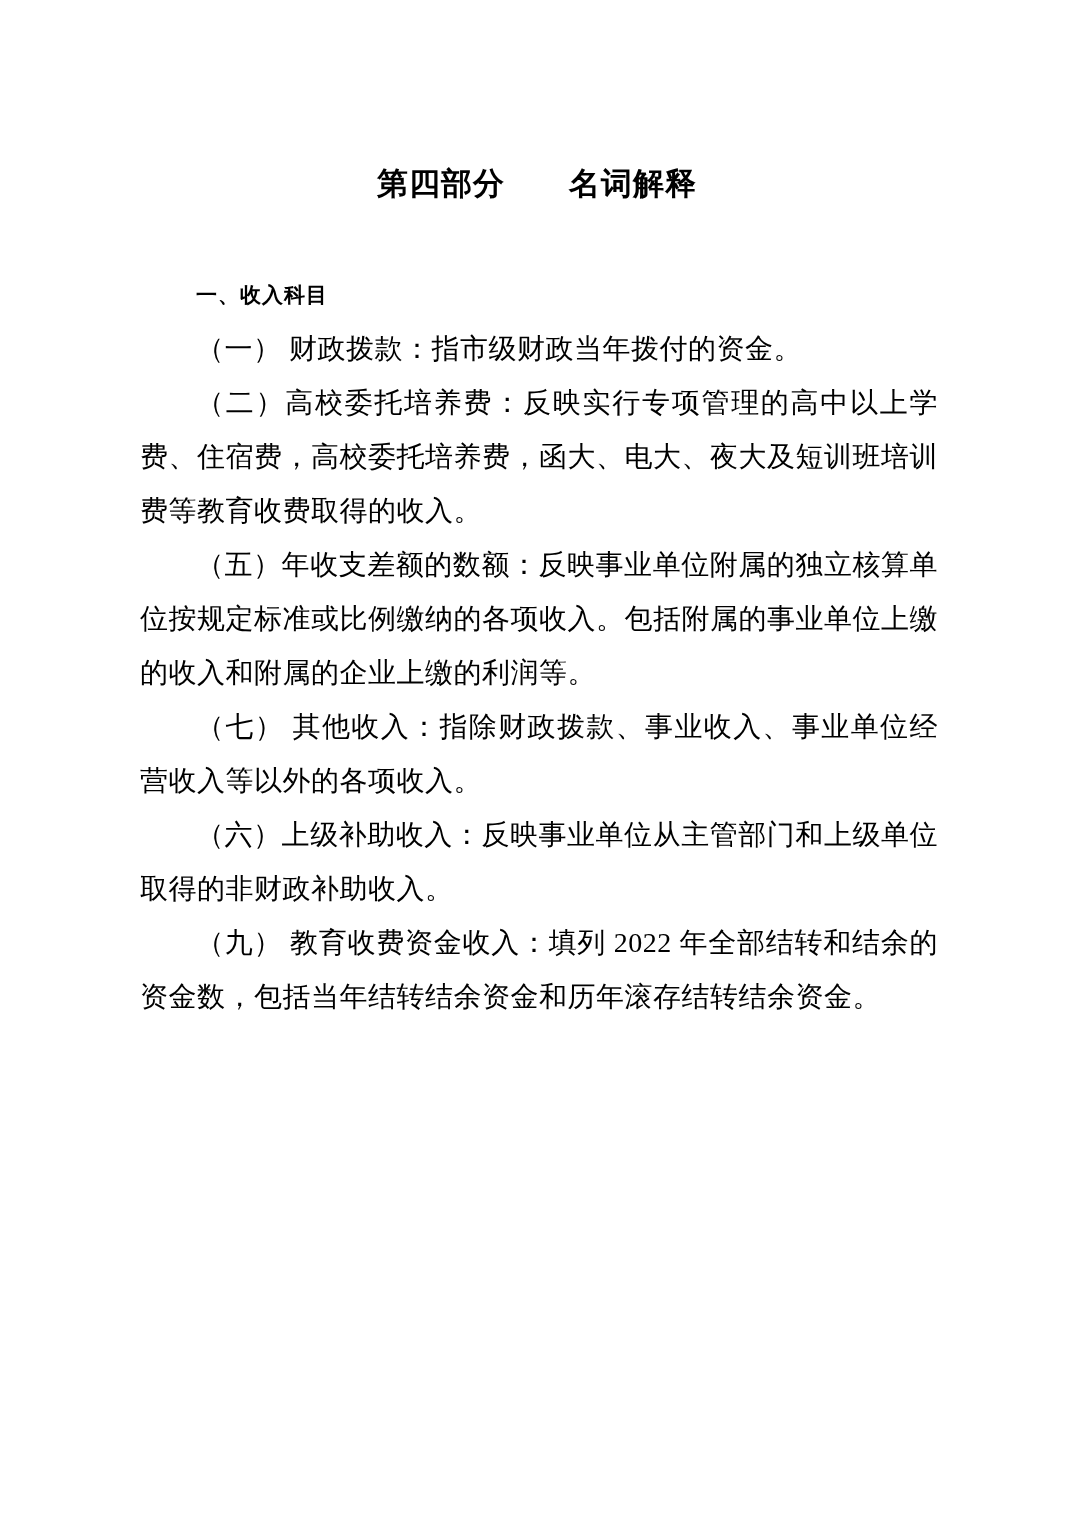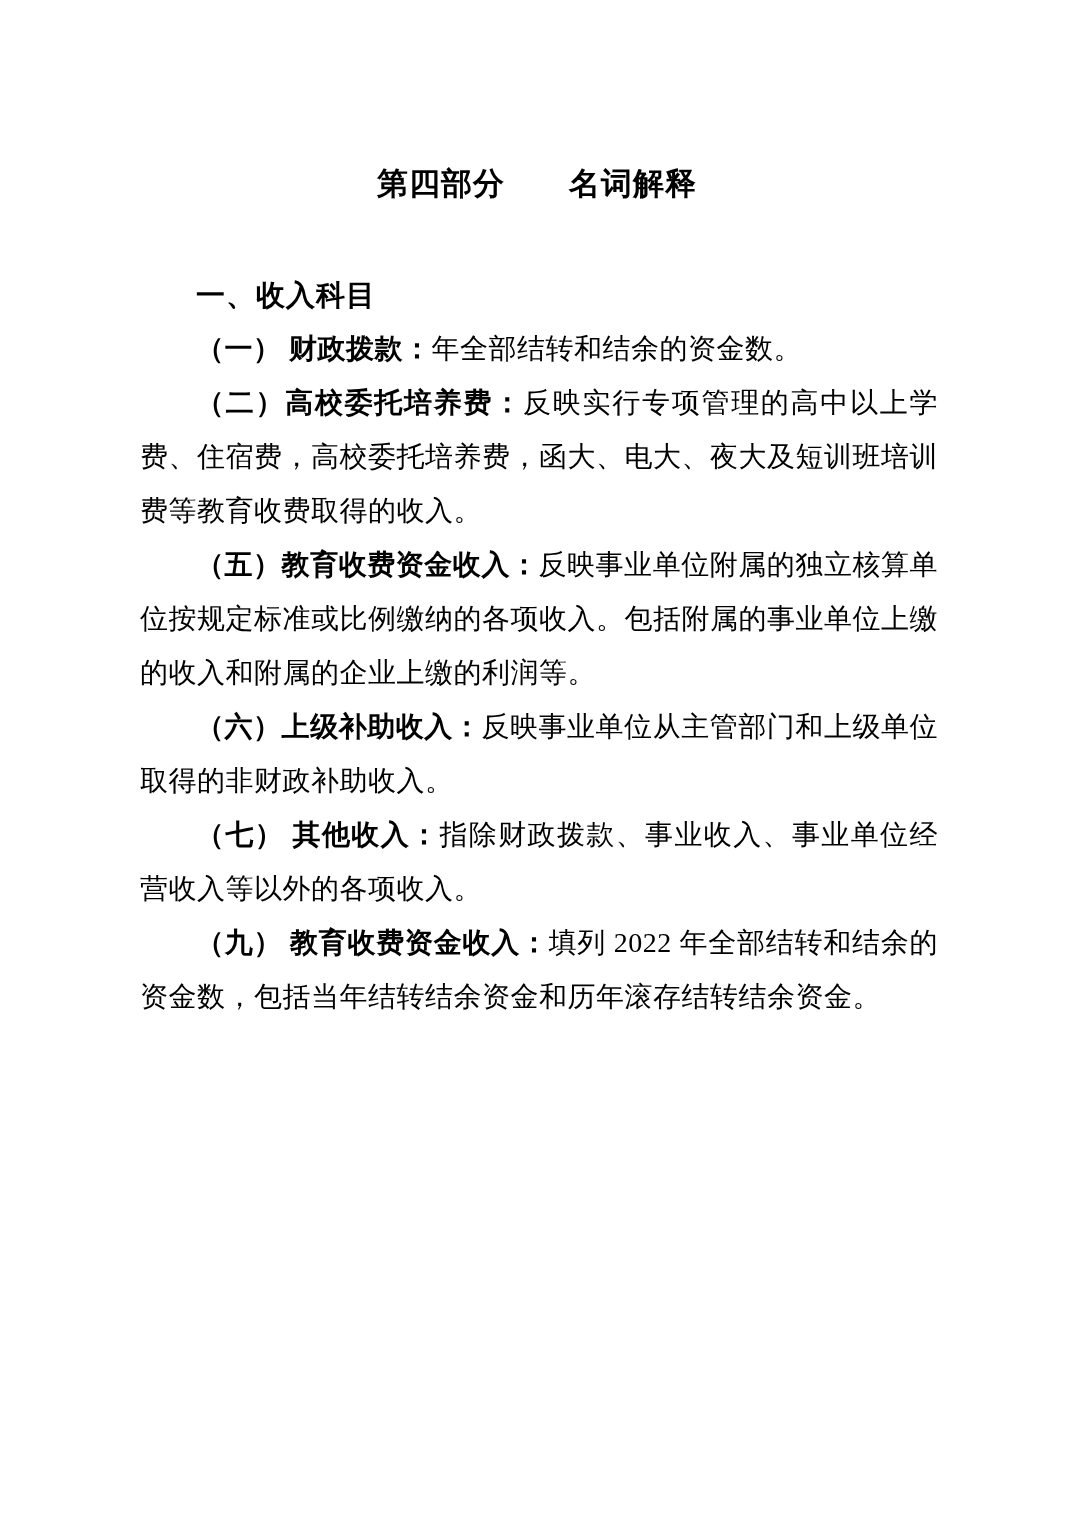--- a/index.html
+++ b/index.html
@@ -31,59 +31,59 @@
   .content {
     position: absolute;
     left: 140px;
     top: 268px;
     width: 798px;
   }
   .section-heading {
     margin: 0;
     font-family: Liberation Serif, serif;
     font-weight: bold;
-    font-size: 29px;
+    font-size: 21px;
     line-height: 54px;
     text-indent: 56px;
     letter-spacing: 1px;
   }
   p.para {
     margin: 0;
     font-family: "Liberation Serif", "DejaVu Serif", serif;
     font-size: 28px;
     line-height: 54px;
     letter-spacing: 0.5px;
     text-align: justify;
     text-indent: 56px;
     word-break: break-all;
   }
   p.para .lead {
-    font-weight: bold;
+    font-weight: normal;
   }
 </style>
 </head>
 <body>
 
 <div class="page">
 
   <div class="doc-title">第四部分　　名词解释</div>
 
   <div class="content">
 
     <h2 class="section-heading">一、收入科目</h2>
 
-    <p class="para"><span class="lead">（一） 财政拨款：</span><span>年全部结转和结余的资金数。</span></p>
+    <p class="para"><span class="lead">（一） 财政拨款：</span><span>指市级财政当年拨付的资金。</span></p>
 
     <p class="para"><span class="lead">（二）高校委托培养费：</span><span>反映实行专项管理的高中以上学费、住宿费，高校委托培养费，函大、电大、夜大及短训班培训费等教育收费取得的收入。</span></p>
 
 
 
-    <p class="para"><span class="lead">（五）教育收费资金收入：</span><span>反映事业单位附属的独立核算单位按规定标准或比例缴纳的各项收入。包括附属的事业单位上缴的收入和附属的企业上缴的利润等。</span></p>
+    <p class="para"><span class="lead">（五）年收支差额的数额：</span><span>反映事业单位附属的独立核算单位按规定标准或比例缴纳的各项收入。包括附属的事业单位上缴的收入和附属的企业上缴的利润等。</span></p>
+
+    <p class="para"><span class="lead">（七） 其他收入：</span><span>指除财政拨款、事业收入、事业单位经营收入等以外的各项收入。</span></p>
 
     <p class="para"><span class="lead">（六）上级补助收入：</span><span>反映事业单位从主管部门和上级单位取得的非财政补助收入。</span></p>
-
-    <p class="para"><span class="lead">（七） 其他收入：</span><span>指除财政拨款、事业收入、事业单位经营收入等以外的各项收入。</span></p>
 
 
     <p class="para"><span class="lead">（九） 教育收费资金收入：</span><span>填列 2022 年全部结转和结余的资金数，包括当年结转结余资金和历年滚存结转结余资金。</span></p>
 
   </div>
 </div>
 
 </body></html>

